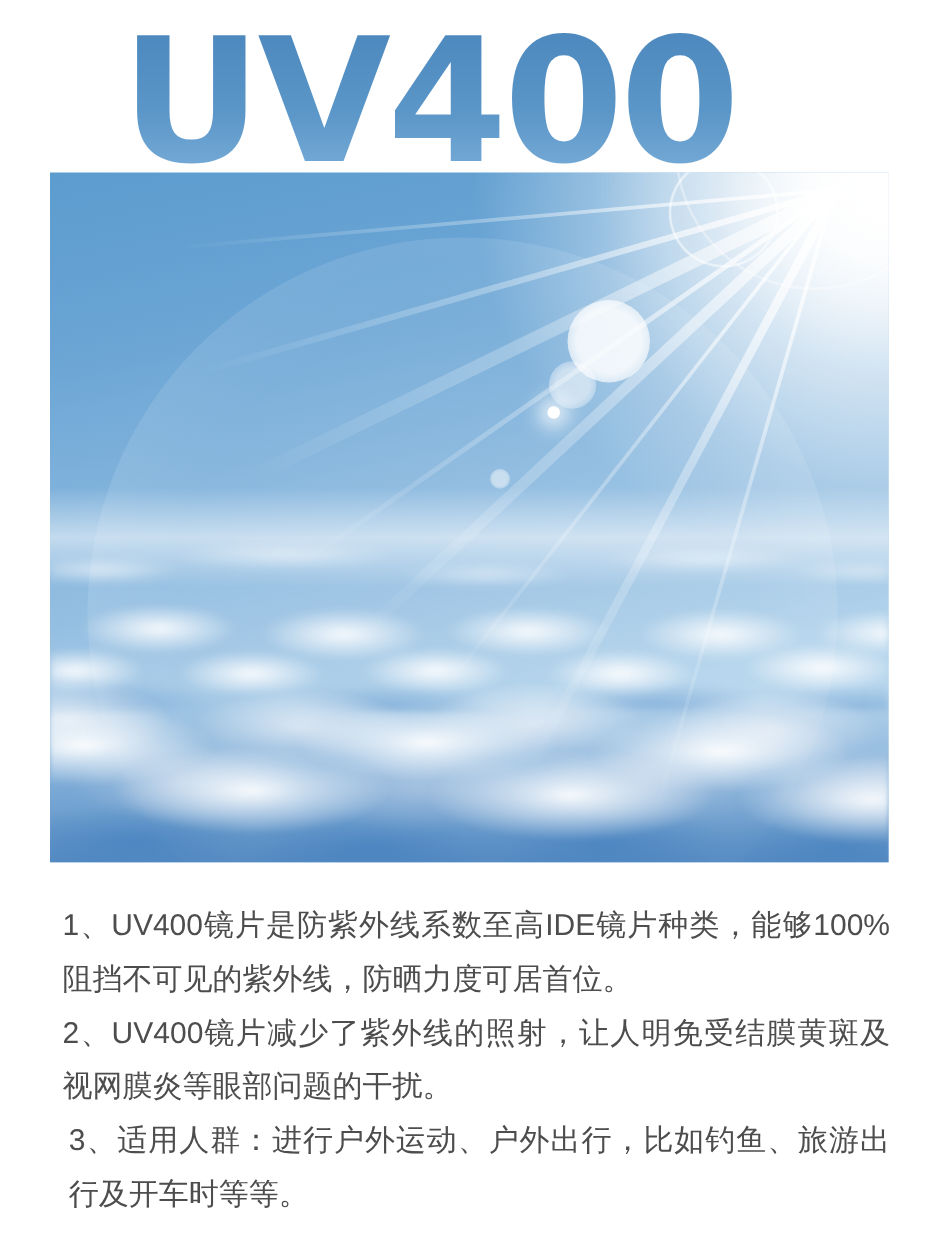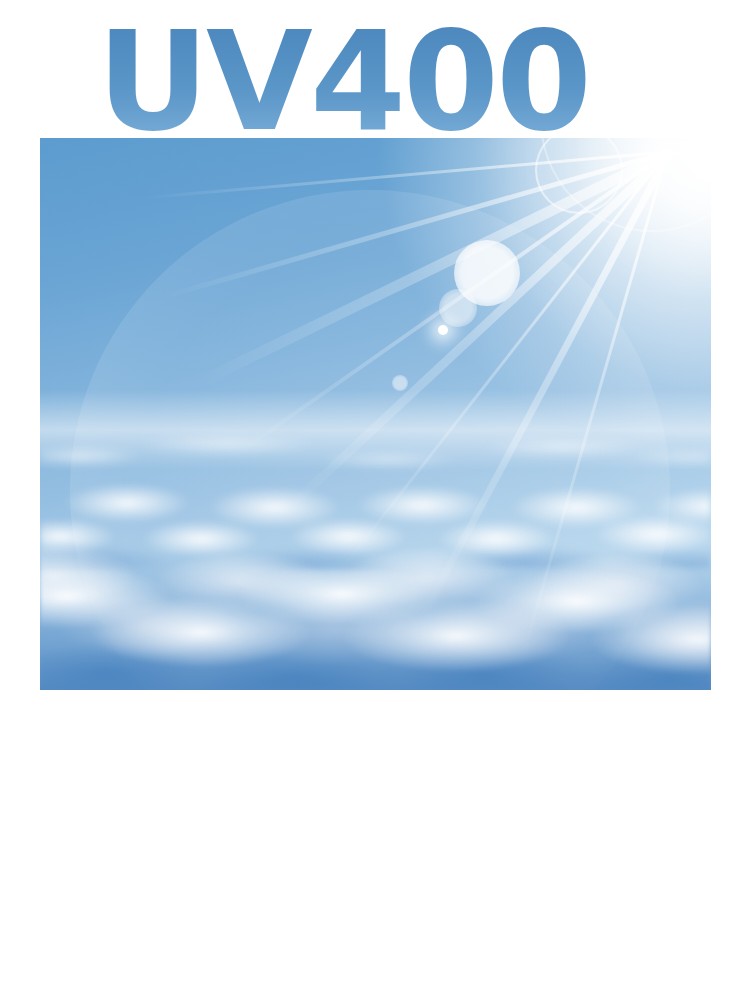--- a/index.html
+++ b/index.html
@@ -168,14 +168,19 @@
     </div>
     <div class="sun-core"></div>
     <div class="flare-ring-large"></div>
     <div class="flare-ring-small"></div>
     <div class="flare-1"></div>
     <div class="flare-2"></div>
     <div class="flare-glint"></div>
     <div class="flare-3"></div>
   </div>
 
+  <div class="features">
+    <p>1、UV400镜片是防紫外线系数至高IDE镜片种类，能够100%阻挡不可见的紫外线，防晒力度可居首位。</p>
+    <p>2、UV400镜片减少了紫外线的照射，让人明免受结膜黄斑及视网膜炎等眼部问题的干扰。</p>
+    <p class="indent">3、适用人群：进行户外运动、户外出行，比如钓鱼、旅游出行及开车时等等。</p>
+  </div>
 
 </div>
 
 </body></html>

